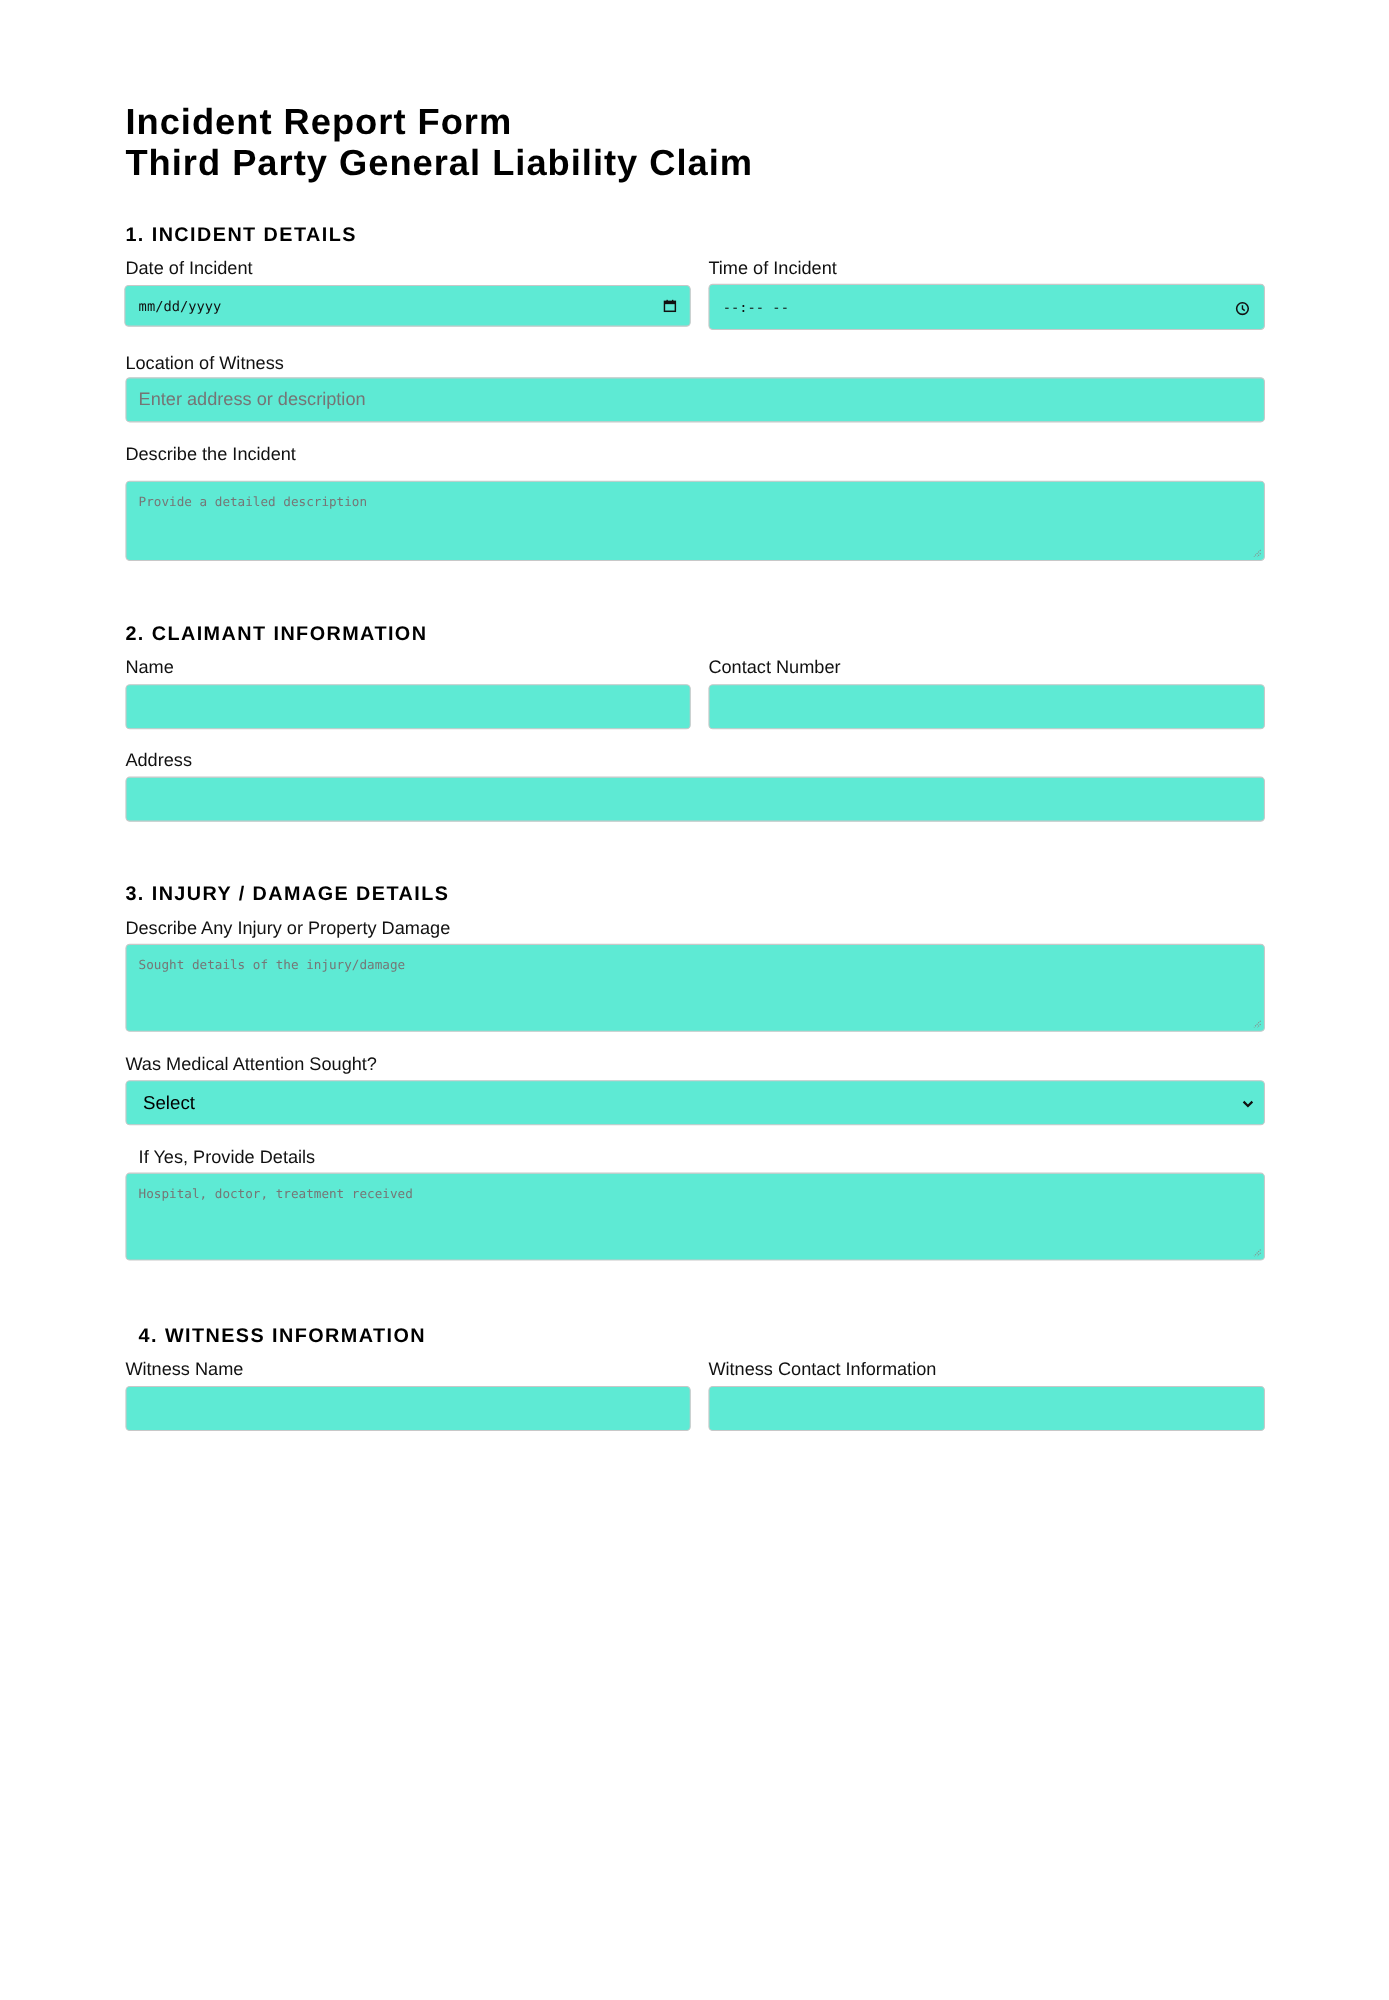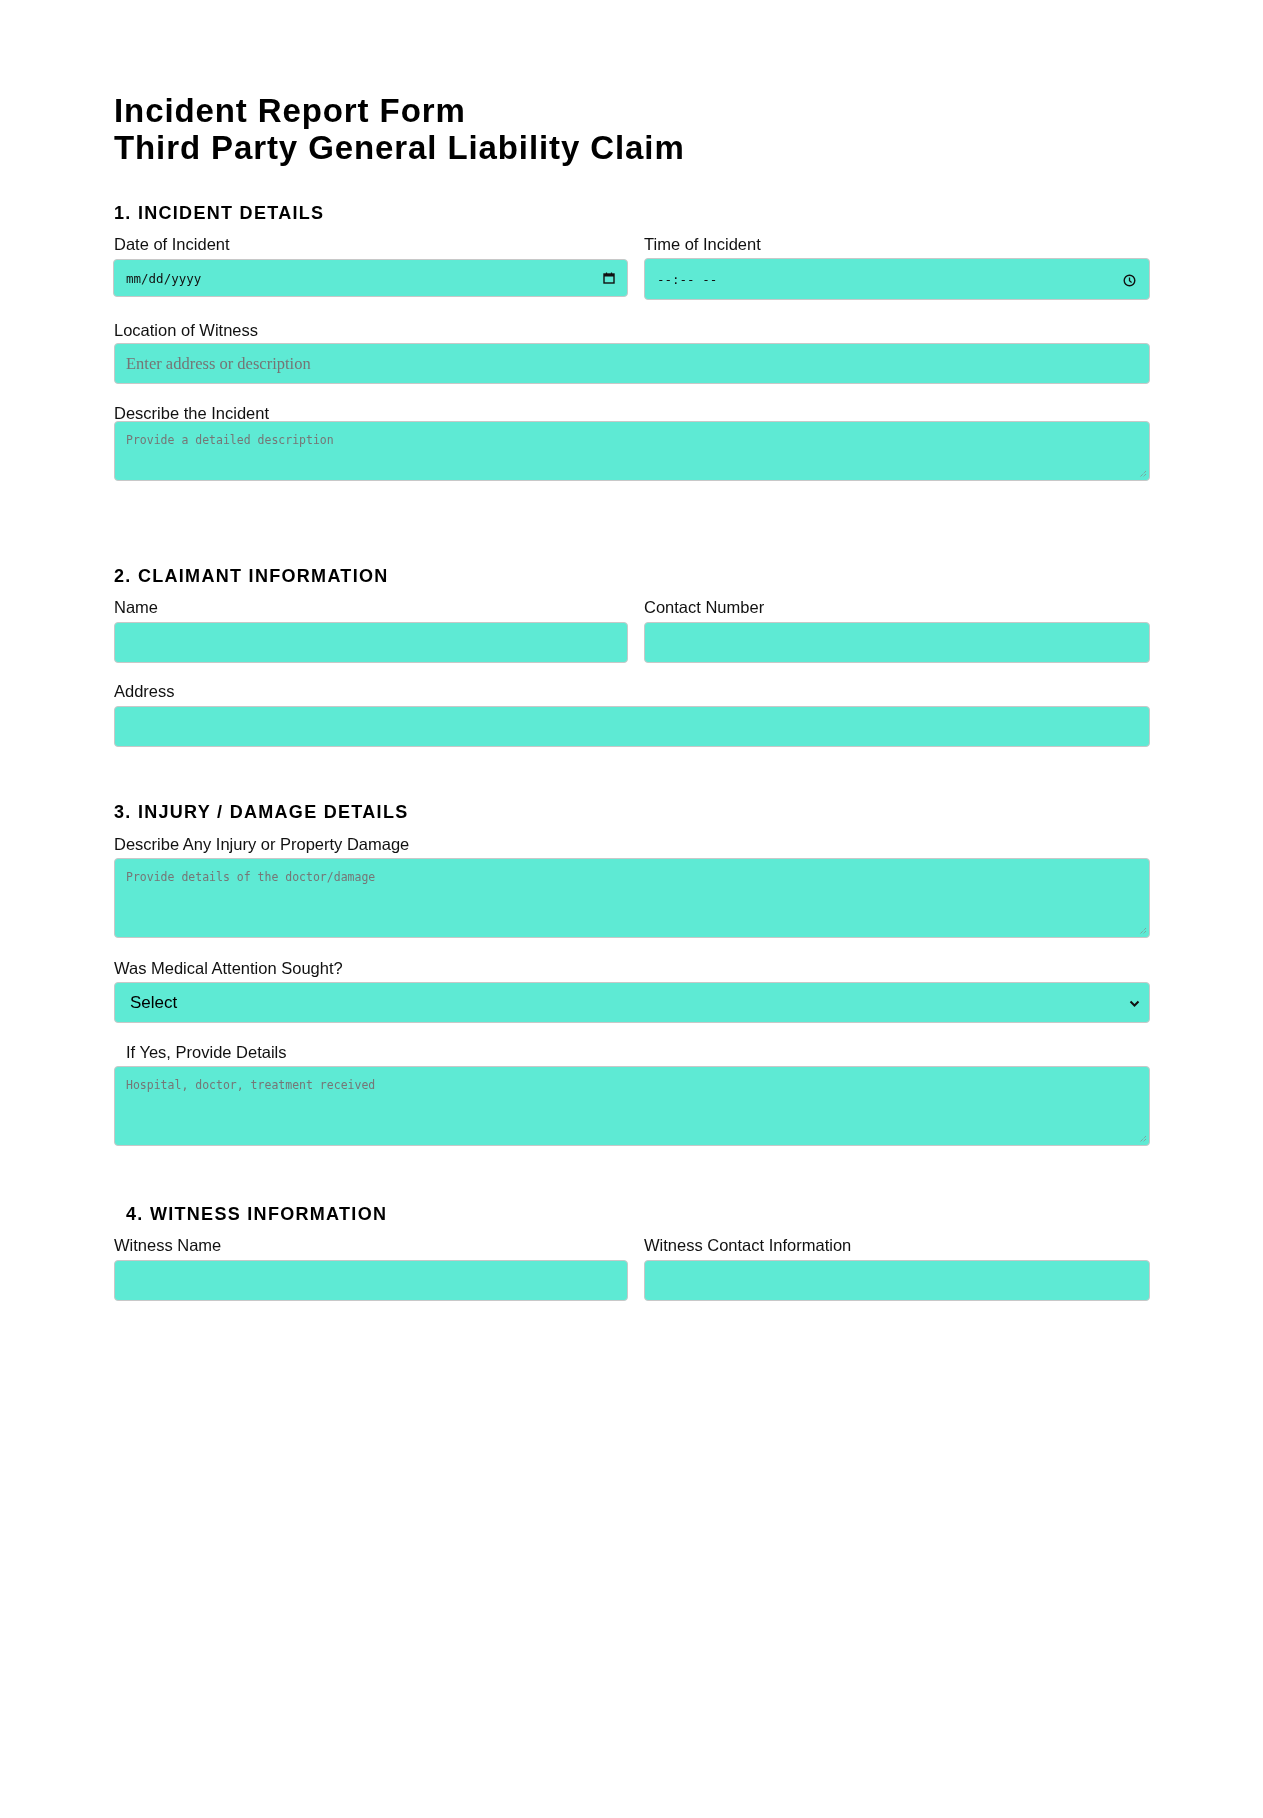--- a/index.html
+++ b/index.html
@@ -6,21 +6,21 @@
     html, body { width: 1263px; height: 1818px; background: #ffffff; }
     body { font-family: "Liberation Sans", sans-serif; color: #000; position: relative; }
     .container { position: absolute; left: 114px; top: 0; width: 1036px; }
     .title { position: absolute; left: 0; top: 92px; font-size: 33px; font-weight: bold; line-height: 37px; letter-spacing: 0.9px; white-space: nowrap; }
     .section-h { position: absolute; left: 0; font-size: 18px; font-weight: bold; letter-spacing: 1.3px; text-transform: uppercase; white-space: nowrap; }
     .lbl { position: absolute; font-size: 16.5px; line-height: 20px; white-space: nowrap; color: #111; }
     .field { position: absolute; border: 1px solid #c8c8c8; border-radius: 4px; background: #5eead4; }
     .half-l { left: 0; width: 514px; }
     .half-r { left: 530px; width: 506px; }
     .full { left: 0; width: 1036px; }
-    .ph-sans { position: absolute; left: 11px; font-size: 16.5px; color: #757575; white-space: nowrap; font-family: Liberation Serif, serif; }
+    .ph-sans { position: absolute; left: 11px; font-size: 16.5px; color: #757575; white-space: nowrap; }
     .ph-mono { position: absolute; left: 11px; top: 11px; font-family: "DejaVu Sans Mono", monospace; font-size: 11.5px; color: #767676; white-space: nowrap; }
     .mono-val { position: absolute; left: 12px; font-family: "DejaVu Sans Mono", monospace; font-size: 12.5px; color: #111; white-space: nowrap; }
     .icon { position: absolute; display: flex; align-items: center; justify-content: center; }
     .resize { position: absolute; right: 2px; bottom: 2px; width: 9px; height: 9px; }
     .select-val { position: absolute; left: 15px; top: 10px; font-size: 17px; color: #000; }
   </style>
 </head>
 <body>
 
 <div class="container">
@@ -55,21 +55,21 @@
         </svg>
     </span>
   </div>
 
   <div class="lbl" style="left:0; top:320px;">Location of Witness</div>
   <div class="field full" style="top:343px; height:41px;">
     <span class="ph-sans" style="top:10px;">Enter address or description</span>
   </div>
 
   <div class="lbl" style="left:0; top:403px;">Describe the Incident</div>
-  <div class="field full" style="top:421px; height:60px;text-decoration:underline;">
+  <div class="field full" style="top:437px; height:73px;text-decoration:underline;">
     <span class="ph-mono">Provide a detailed description</span>
     <svg class="resize" viewBox="0 0 9 9">
         <line x1="8" y1="2" x2="2" y2="8" stroke="#888" stroke-width="1" stroke-dasharray="1,1"></line>
         <line x1="8" y1="5" x2="5" y2="8" stroke="#888" stroke-width="1" stroke-dasharray="1,1"></line>
       </svg>
   </div>
 
   <div class="section-h" style="top:566px;">2. CLAIMANT INFORMATION</div>
 
   <div class="lbl" style="left:0; top:597px;">Name</div>
@@ -78,21 +78,21 @@
   <div class="lbl" style="left:530px; top:597px;">Contact Number</div>
   <div class="field half-r" style="top:622px; height:41px;"></div>
 
   <div class="lbl" style="left:0; top:681px;">Address</div>
   <div class="field full" style="top:706px; height:41px;"></div>
 
   <div class="section-h" style="top:802px;">3. INJURY / DAMAGE DETAILS</div>
 
   <div class="lbl" style="left:0; top:834px;">Describe Any Injury or Property Damage</div>
   <div class="field full" style="top:858px; height:80px;">
-    <span class="ph-mono">Provide details of the doctor/damage</span>
+    <span class="ph-mono">Sought details of the injury/damage</span>
     <svg class="resize" viewBox="0 0 9 9">
         <line x1="8" y1="2" x2="2" y2="8" stroke="#888" stroke-width="1" stroke-dasharray="1,1"></line>
         <line x1="8" y1="5" x2="5" y2="8" stroke="#888" stroke-width="1" stroke-dasharray="1,1"></line>
       </svg>
   </div>
 
   <div class="lbl" style="left:0; top:958px;">Was Medical Attention Sought?</div>
   <div class="field full" style="top:982px; height:41px;">
     <span class="select-val">Select</span>
     <span class="icon" style="right:9px; top:15px; width:12px; height:12px;">

